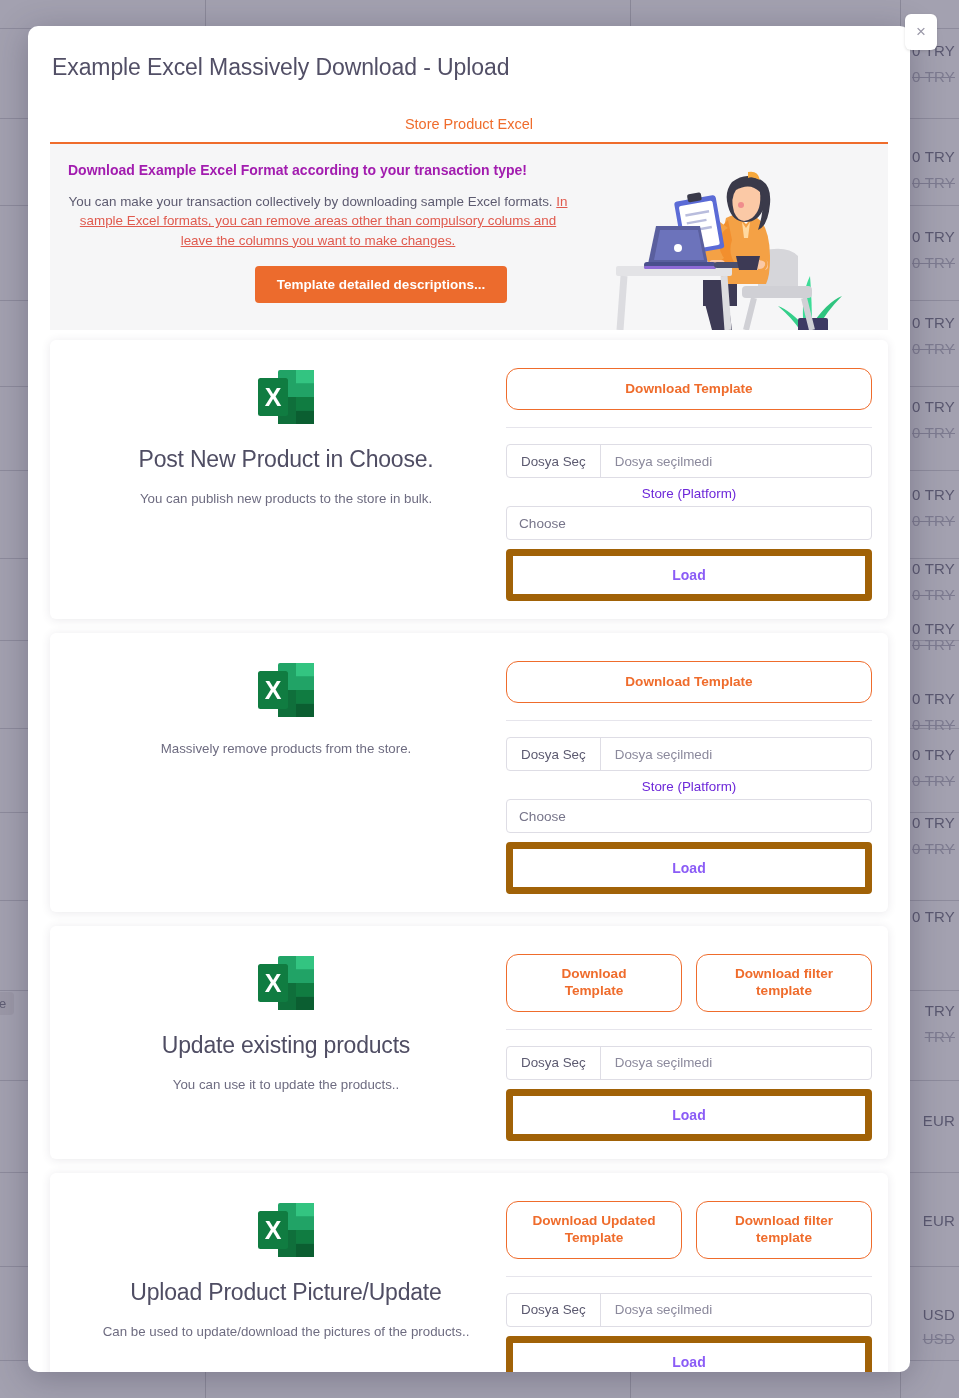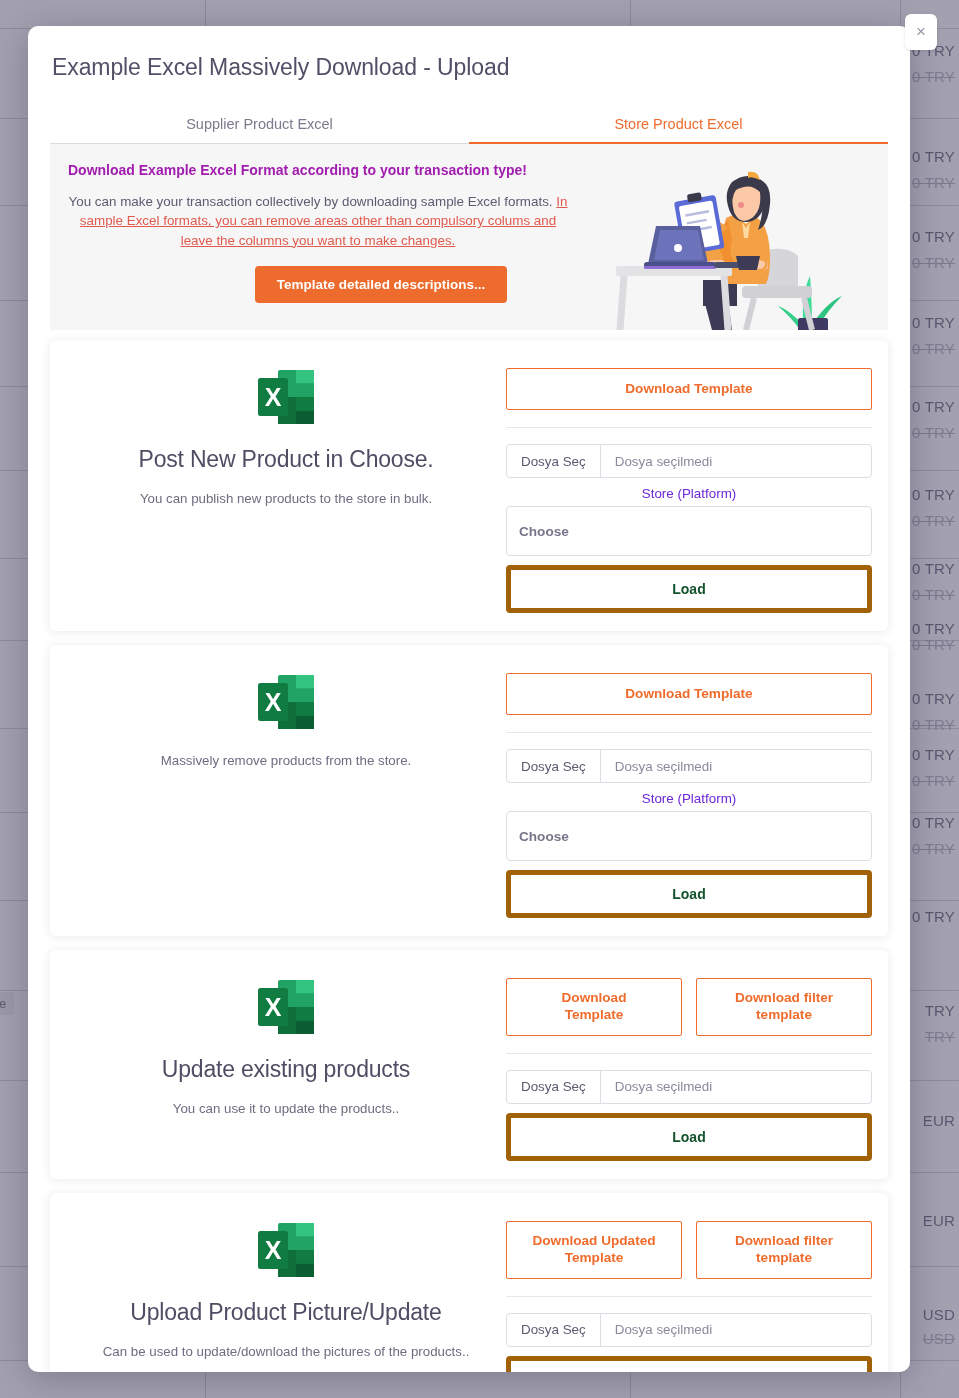--- a/index.html
+++ b/index.html
@@ -203,33 +203,33 @@
   }
 
   .excel-icon { width: 60px; height: 58px; display: inline-block; }
 
   .btn-row { display: flex; gap: 14px; }
   .btn-outline-orange {
     flex: 1;
     border: 1px solid #ef6c2c;
     color: #ef6c2c;
     background: #fff;
-    border-radius: 2px;
+    border-radius: 12px;
     font-size: 13.6px;
     font-weight: 700;
     padding: 11px 24px;
     cursor: pointer;
     font-family: inherit;
     line-height: 1.25;
     min-height: 42px;
   }
   .btn-outline-green {
     width: 100%;
-    border: 5px solid #a16207;
-    color: #14532d;
+    border: 7px solid #a16207;
+    color: #8b5cf6;
     background: #fff;
     border-radius: 4px;
     font-size: 14px;
     font-weight: 700;
     padding: 11px 4px;
     cursor: pointer;
     font-family: inherit;
     min-height: 42px;
   }
   .divider {
@@ -264,30 +264,29 @@
   }
   .field-label {
     text-align: center;
     font-size: 13.4px;
     color: #6d28d9;
     margin: 8px 0 5px 0;
   }
   .select-box {
     border: 1px solid #dedde5;
     border-radius: 4px;
-    height: 50px;
+    height: 34px;
     display: flex;
     align-items: center;
     padding: 0 12px;
     font-size: 13.6px;
     color: #77758a;
     margin-bottom: 9px;
     cursor: pointer;
     background: #fff;
-    font-weight: bold;
   }
   .spacer-sm { height: 9px; }
 </style>
 </head>
 <body>
 
 <div id="backdrop">
   <div id="bg-lines">
       <div class="bg-col-line" style="left: 205px;"></div>
       <div class="bg-col-line" style="left: 630px;"></div>
@@ -343,21 +342,20 @@
   <div class="bg-chip" id="bg-chip" style="top: 992px;">le</div>
 </div>
 
 <button id="close-x">×</button>
 
 <div id="modal">
 
   <div class="modal-title">Example Excel Massively Download - Upload</div>
 
   <div class="tabs">
-    <button class="tab">Supplier Product Excel</button>
     <button class="tab active">Store Product Excel</button>
   </div>
 
   <div class="banner">
     <div class="banner-head">Download Example Excel Format according to your transaction type!</div>
     <div class="banner-body">
       <span>You can make your transaction collectively by downloading sample Excel formats. </span><a class="banner-link">In sample Excel formats, you can remove areas other than compulsory colums and leave the columns you want to make changes.</a>
     </div>
     <button class="banner-btn">Template detailed descriptions...</button>
 

